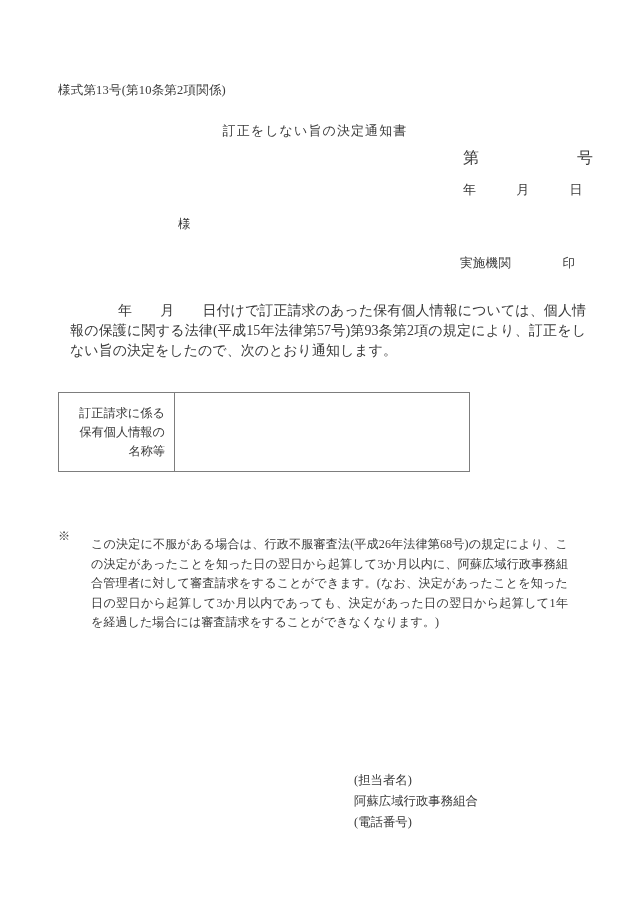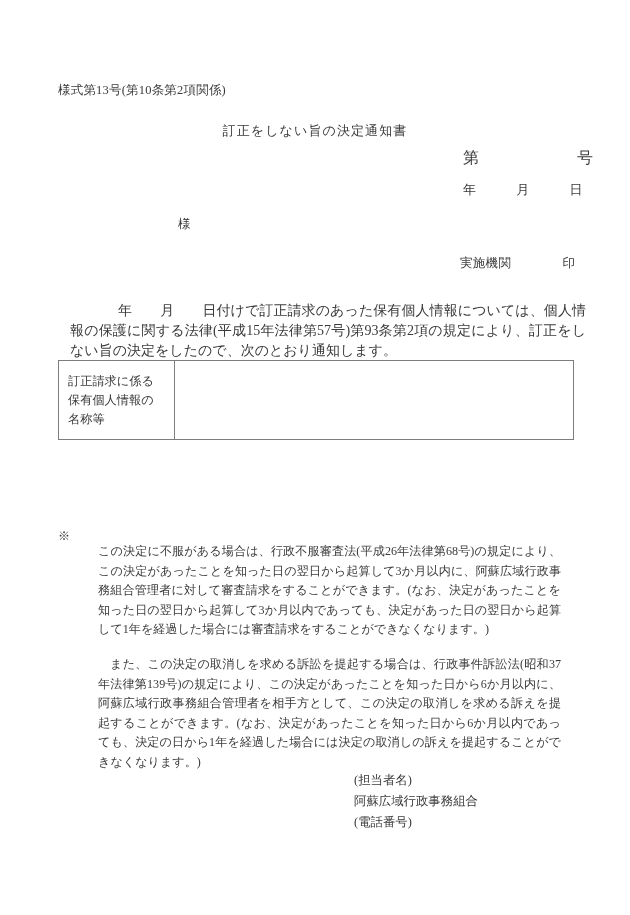--- a/index.html
+++ b/index.html
@@ -92,24 +92,25 @@
     margin-left: 12px;
   }
   .body-para .lead-gap { display: inline-block; width: 48px; }
   .body-para .gap-a { display: inline-block; width: 28px; }
   .body-para .gap-b { display: inline-block; width: 28px; }
 
   
   .form-table {
     position: absolute;
     left: 58px;
-    top: 360px;
-    width: 516px;
+    top: 392px;
+    width: 412px;
     border-collapse: collapse;
     table-layout: fixed;
+    text-align: right;
   }
   .form-table td {
     border: 1px solid #7d7d7d;
     vertical-align: middle;
     padding: 8px 9px;
     font-size: 12.2px;
     line-height: 19px;
   }
   .form-table td.label {
     width: 97px;
@@ -140,21 +141,21 @@
     flex: 0 0 auto;
     width: 25px;
     white-space: pre;
   }
   .note-body {
     flex: 1 1 auto;
     text-align: justify;
     text-justify: inter-character;
   }
   .note-body p {
-    margin: 15px;
+    margin: 8px;
     text-indent: 1em;
     text-align: justify;
     text-justify: inter-character;
   }
   .note-body p.noindent { text-indent: 0; }
 
   
   .contact {
     position: absolute;
     left: 340px;
@@ -196,21 +197,20 @@
         <td class="value"></td>
       </tr>
     </tbody>
   </table>
 
   <div class="notes">
     <div class="note-row">
       <div class="note-mark">※</div>
       <div class="note-body">
         <p class="noindent">この決定に不服がある場合は、行政不服審査法(平成26年法律第68号)の規定により、この決定があったことを知った日の翌日から起算して3か月以内に、阿蘇広域行政事務組合管理者に対して審査請求をすることができます。(なお、決定があったことを知った日の翌日から起算して3か月以内であっても、決定があった日の翌日から起算して1年を経過した場合には審査請求をすることができなくなります。)</p>
-        <p>また、この決定の取消しを求める訴訟を提起する場合は、行政事件訴訟法(昭和37年法律第139号)の規定により、この決定があったことを知った日から6か月以内に、阿蘇広域行政事務組合管理者を相手方として、この決定の取消しを求める訴えを提起することができます。(なお、決定があったことを知った日から6か月以内であっても、決定の日から1年を経過した場合には決定の取消しの訴えを提起することができなくなります。)</p>
       </div>
     </div>
   </div>
 
   <div class="contact">
     <div class="c-item">(担当者名)</div>
     <div class="c-item">阿蘇広域行政事務組合</div>
     <div class="c-item">(電話番号)</div>
   </div>
 

